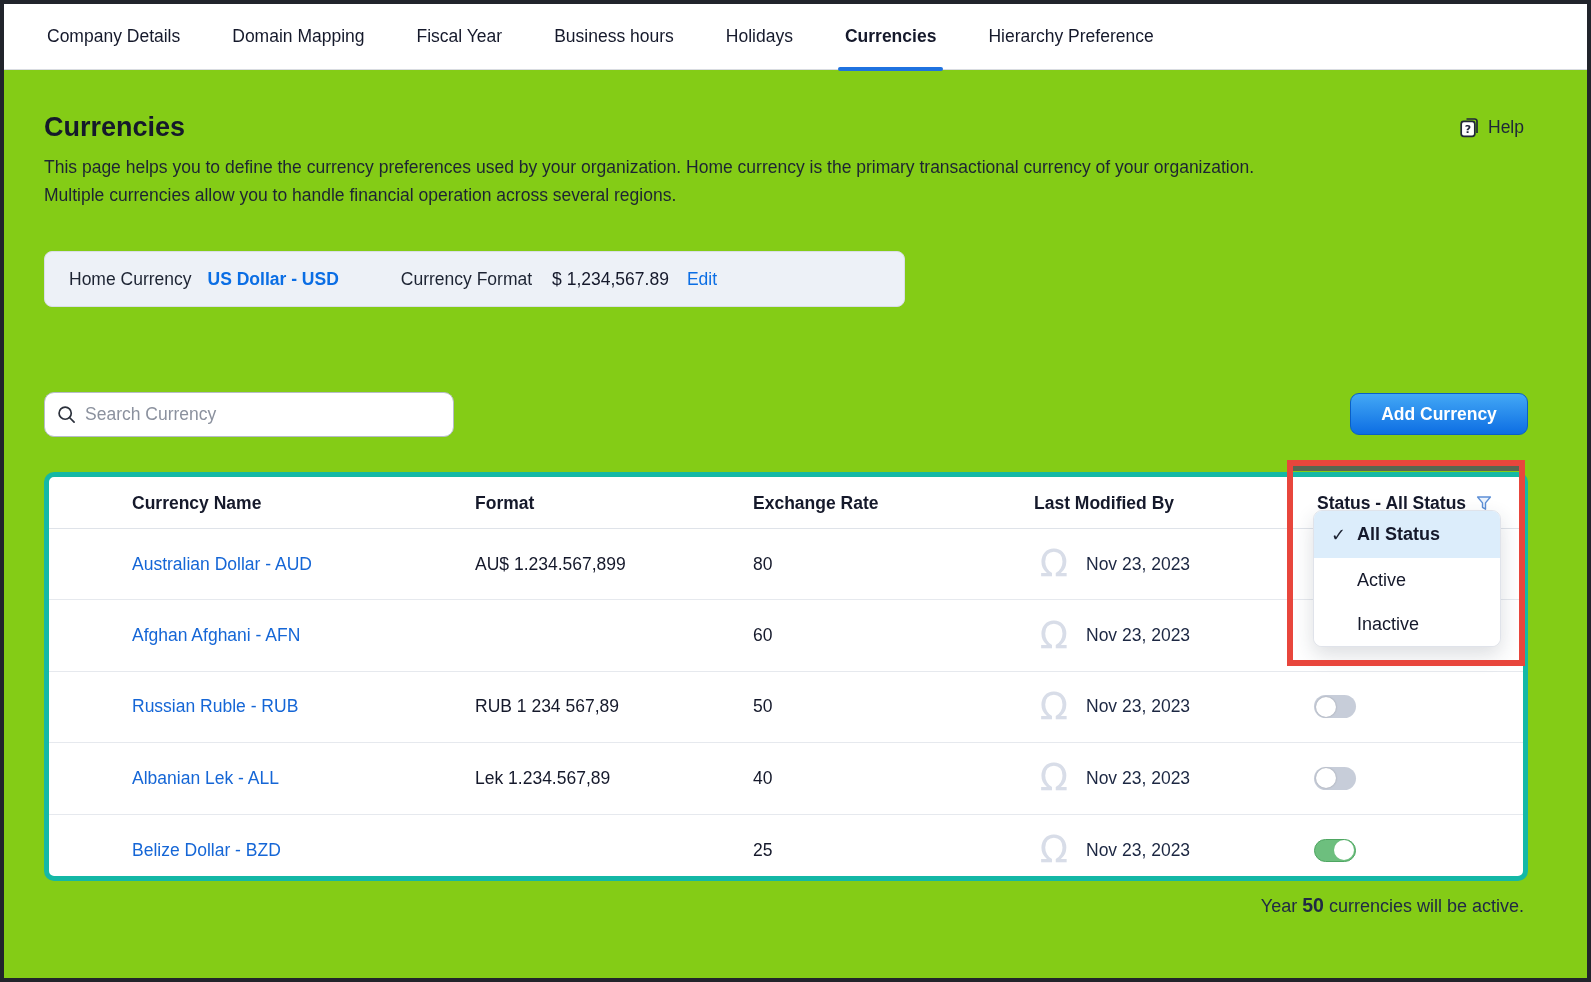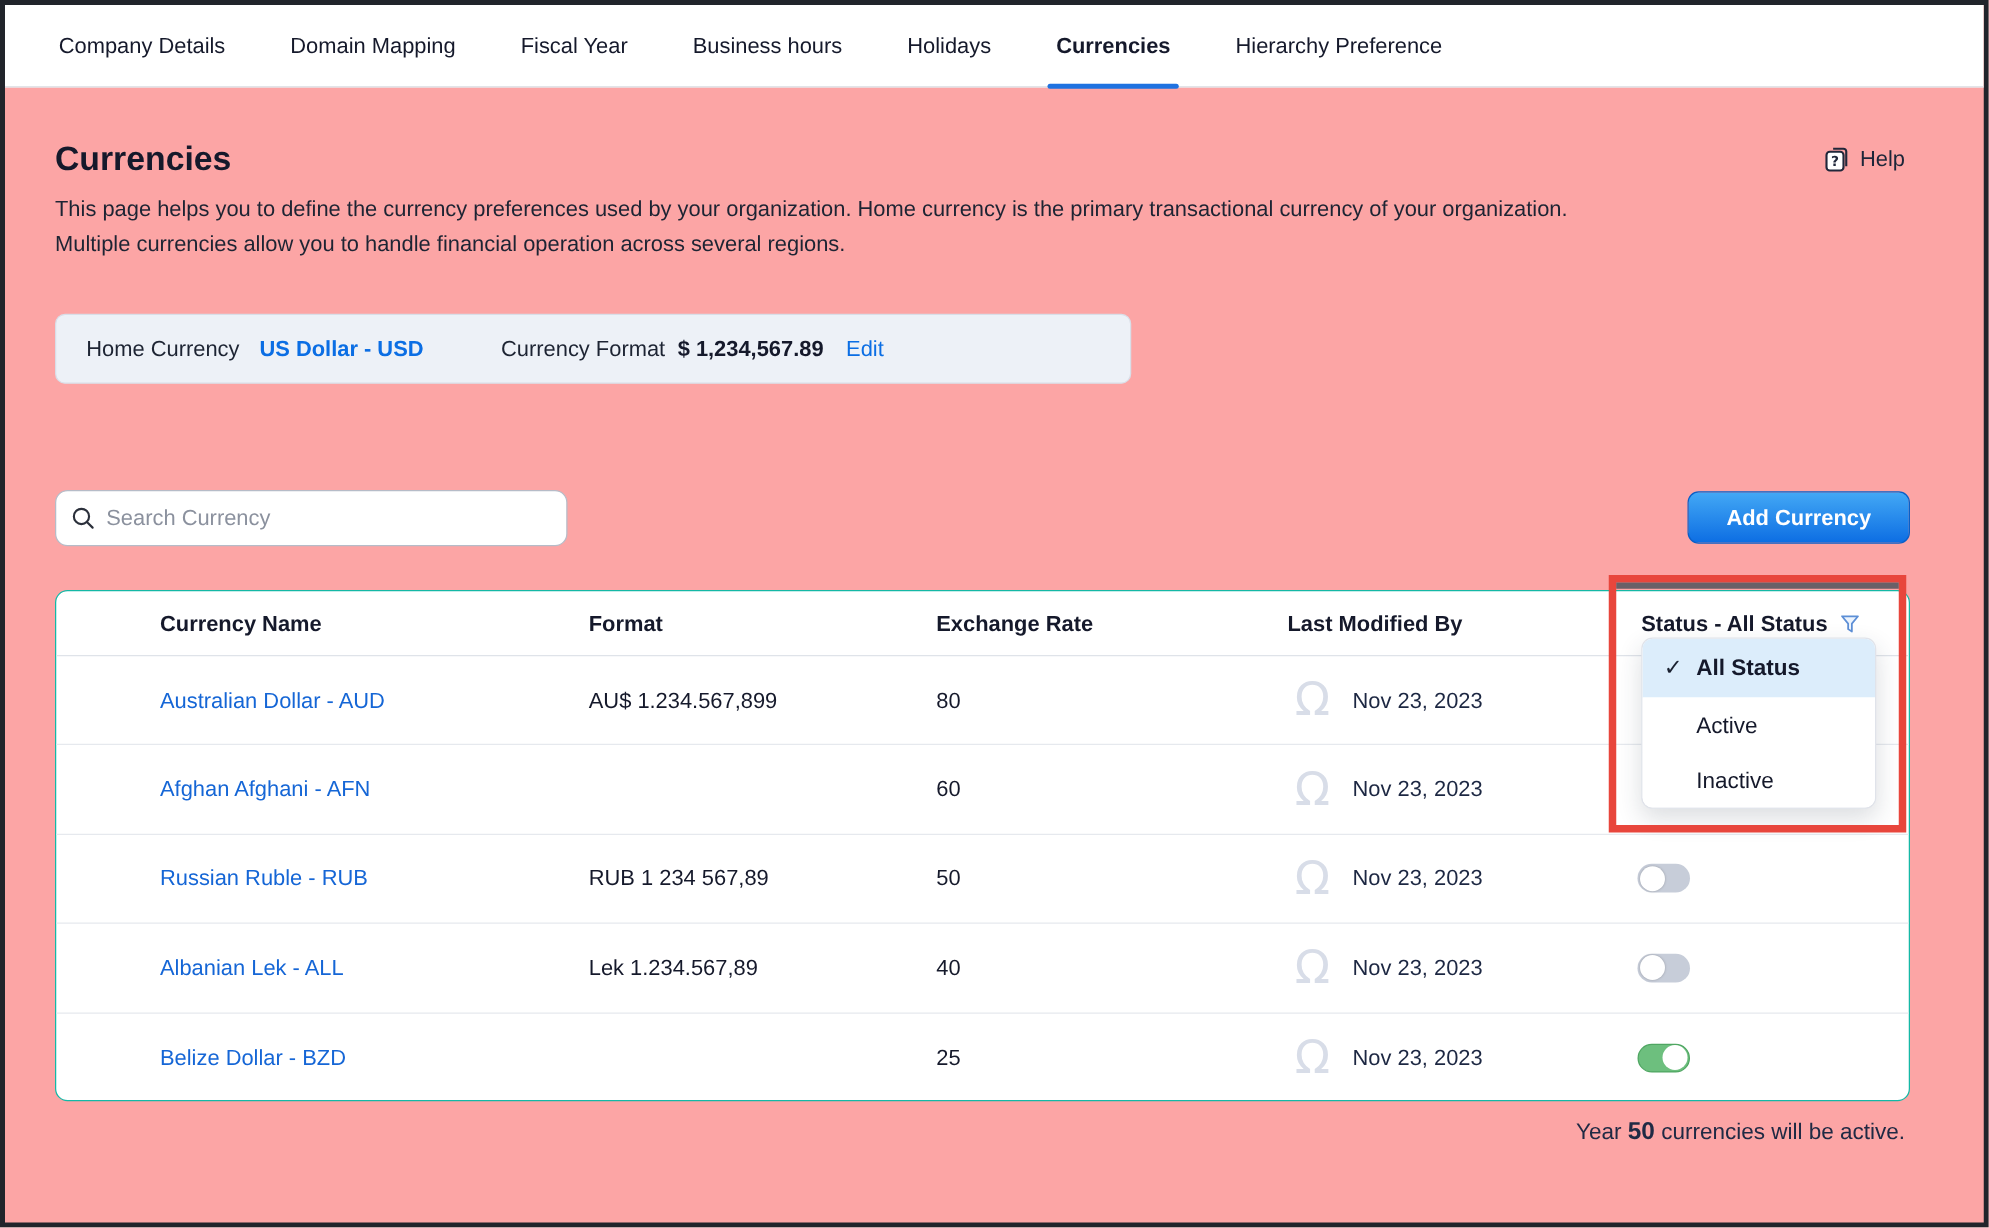--- a/index.html
+++ b/index.html
@@ -1,20 +1,20 @@
 <!DOCTYPE html>
 <html><head>
 <meta charset="utf-8">
 <style>
   * { box-sizing: border-box; margin: 0; padding: 0; }
   html,body { background:#fff; }
   body { font-family: "Liberation Sans", "DejaVu Sans", sans-serif; color:#15192b; }
   .screen {
     position: relative; width: 1591px; height: 982px;
-    background:#fca5a5; border:4px solid #21242b; overflow:hidden;
+    background:#84cc16; border:4px solid #21242b; overflow:hidden;
   }
 
   
   .tabbar {
     position:absolute; top:0; left:0; right:0; height:66px;
     display:flex; align-items:center; gap:52px; padding-left:43px;
     border-bottom:1px solid #d9dce1; background:#fff;
   }
   .tab { position:relative; height:100%; display:flex; align-items:center;
     font-size:17.5px; color:#15192b; cursor:pointer; white-space:nowrap; }
@@ -29,39 +29,39 @@
   .page-desc { position:absolute; top:150px; left:40px; width:1262px;
     font-size:17.5px; line-height:27.5px; color:#1d2433; }
 
   
   .home-bar { position:absolute; top:247px; left:40px; height:56px; width:861px;
     background:#edf1f7; border:1px solid #d9dee8; border-radius:8px;
     display:flex; align-items:center; padding:0 24px; font-size:17.5px; }
   .home-bar .lbl { color:#1d2433; }
   .home-bar .cur-value { color:#0b6ee4; font-weight:700; margin-left:16px; }
   .home-bar .fmt-lbl { margin-left:62px; color:#1d2433; }
-  .home-bar .fmt-value { font-weight:700; margin-left:10px; color:#15192b; }
+  .home-bar .fmt-value { font-weight:400; margin-left:20px; color:#15192b; }
   .home-bar .edit { color:#0b6ee4; margin-left:18px; cursor:pointer; }
 
   
   .search-box { position:absolute; top:388px; left:40px; width:410px; height:45px;
     border:1.5px solid #b6bcc8; border-radius:10px; background:#fff;
     display:flex; align-items:center; padding:0 12px; }
   .search-box input { border:none; outline:none; background:transparent; flex:1;
     font-size:17.5px; font-family:inherit; color:#15192b; margin-left:9px; }
   .search-box input::placeholder { color:#8b919e; }
   .add-btn { position:absolute; top:389px; left:1346px; width:178px; height:42px;
     border:1px solid #0a5fc7; border-radius:9px; cursor:pointer;
     background:linear-gradient(#43a8f5, #0d6ee3);
     color:#fff; font-size:17.5px; font-weight:700; font-family:inherit;
     display:flex; align-items:center; justify-content:center; }
 
   
   .table-card { position:absolute; top:468px; left:40px; width:1484px; height:409px;
-    background:#fff; border:1px solid #14b8a6; border-radius:10px; z-index:1; }
+    background:#fff; border:5px solid #14b8a6; border-radius:10px; z-index:1; }
   .thead { position:relative; height:52px; border-bottom:1px solid #dfe3e9; }
   .thead .th { position:absolute; top:0; height:52px; display:flex; align-items:center;
     font-weight:700; font-size:17.5px; color:#15192b; }
   .trow { position:relative; height:71.4px; border-bottom:1px solid #e6e9ee; }
   .trow:last-child { border-bottom:none; }
   .cell { position:absolute; top:0; height:100%; display:flex; align-items:center; font-size:17.5px; }
   .col-name  { left:83px; }
   .col-fmt   { left:426px; }
   .col-rate  { left:704px; }
   .col-mod   { left:985px; }

